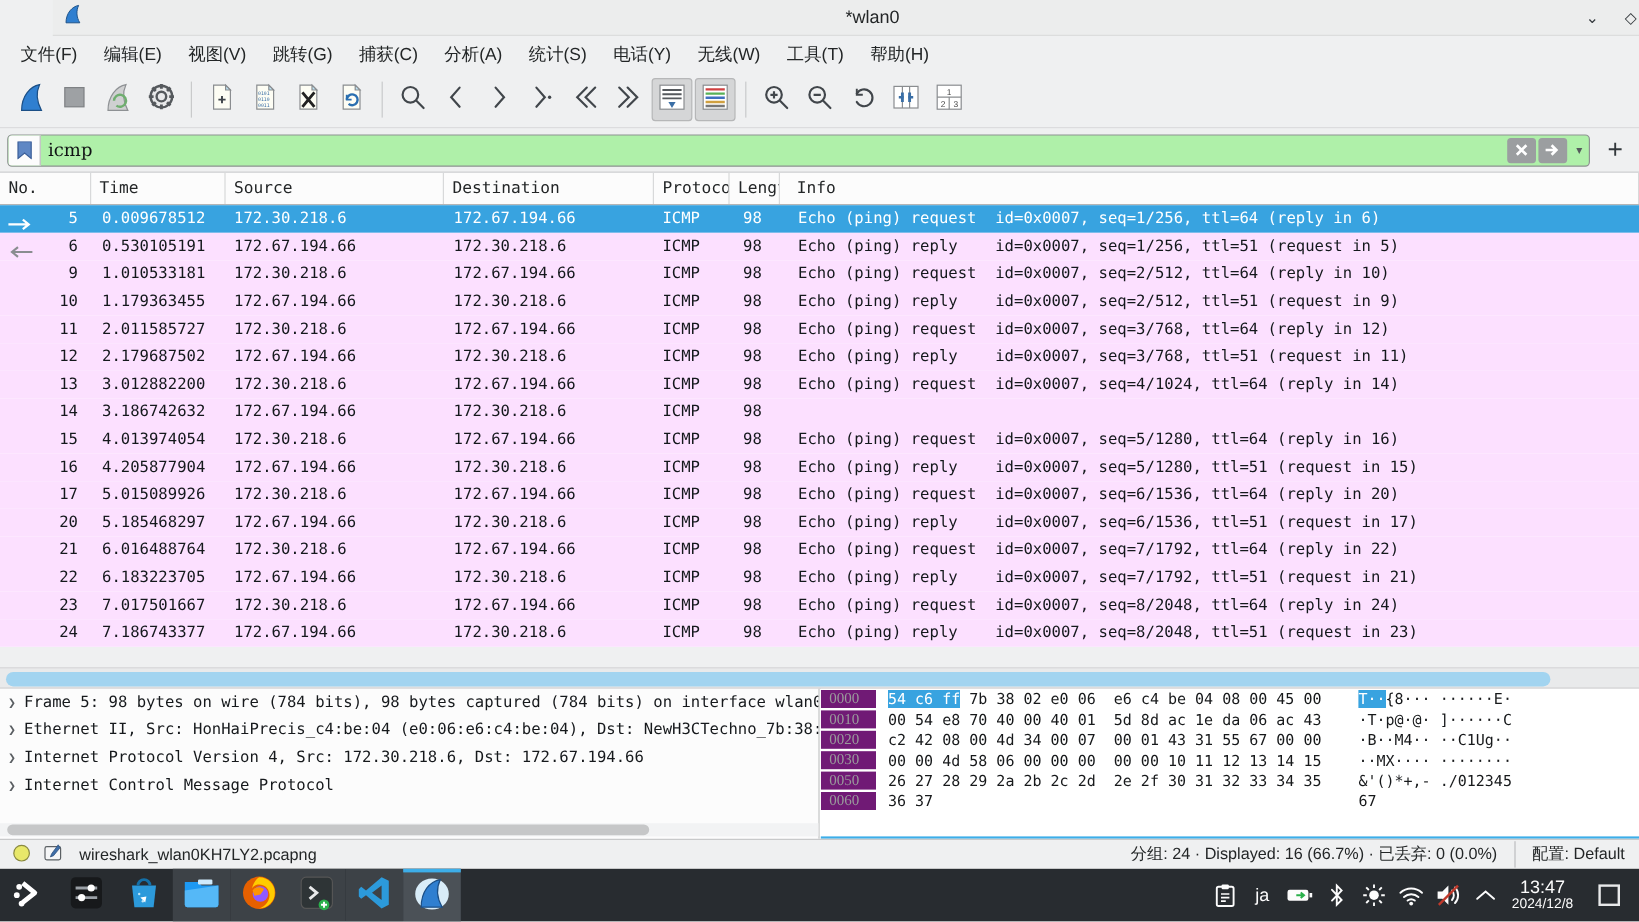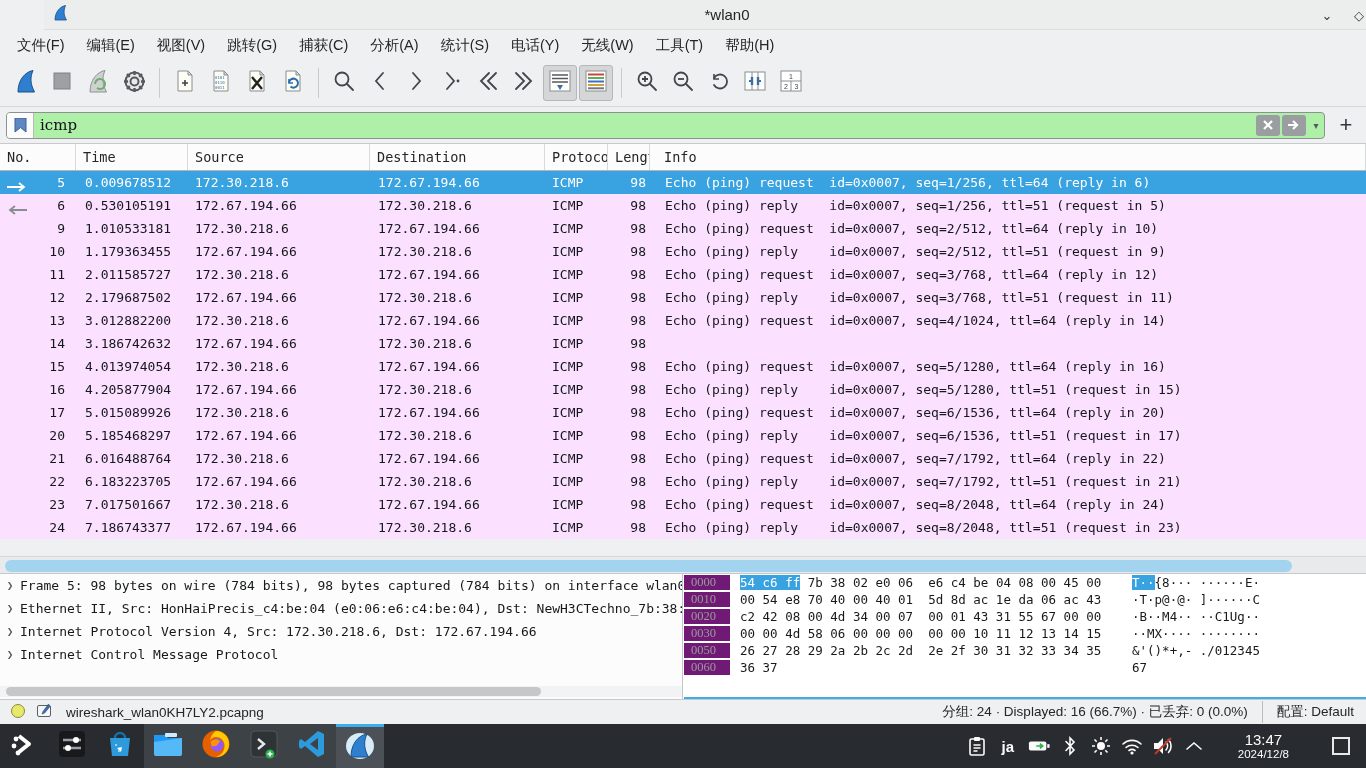--- a/index.html
+++ b/index.html
@@ -58,21 +58,21 @@
   #pkt-list { position:absolute; top:171px; left:0; width:1366px; height:368px; background:#ffffff;
               font-size:13px; }
   .p-row { display:flex; height:23px; align-items:center; background:#fce0ff; color:#14181c;
            white-space:nowrap; }
   .p-row.sel { background:#38a3e0; color:#ffffff; }
   .c-no   { width:76px;  position:relative; text-align:right; padding-right:11px; flex:0 0 76px; }
   .c-time { width:112px; padding-left:9px;  flex:0 0 112px; }
   .c-src  { width:182px; padding-left:7px;  flex:0 0 182px; }
   .c-dst  { width:175px; padding-left:8px;  flex:0 0 175px; }
   .c-pro  { width:63px;  padding-left:7px;  flex:0 0 63px; }
-  .c-len  { width:42px;  text-align:right; padding-right:4px; flex:0 0 42px; }
+  .c-len  { width:42px;  text-align:center; padding-right:4px; flex:0 0 42px; }
   .c-info { flex:1; padding-left:15px; overflow:hidden; }
   .dir-arrow { position:absolute; left:6px; top:0; height:23px; display:flex; align-items:center; }
 
   
   #list-hscroll { position:absolute; top:556px; left:0; width:1366px; height:18px;
                   background:#e9eaeb; border-top:1px solid #d7d8d9; border-bottom:1px solid #c7c8c9; }
   #list-hscroll .thumb { position:absolute; top:3px; left:5px; width:1287px; height:12px;
                          background:#a2d4f0; border-radius:6px; }
 
   
@@ -105,22 +105,22 @@
 
   
   #taskbar { position:absolute; top:724px; left:0; width:1366px; height:44px; background:#282c30;
              display:flex; align-items:center; }
   .task-tile { width:48px; height:44px; display:flex; align-items:center; justify-content:center; }
   .task-tile.running { background:#3d4247; }
   .task-tile.active { background:#4b5157; border-top:3px solid #3daee9; }
   #tray { margin-left:auto; display:flex; align-items:center; gap:9px; padding-right:8px; }
   .tray-icon { width:22px; height:22px; display:flex; align-items:center; justify-content:center;
                color:#fcfcfc; }
-  #tray-ja { color:#fcfcfc; font-size:15px; font-weight:bold; }
-  #clock { text-align:center; color:#fcfcfc; line-height:1.05; margin:0 24px; }
+  #tray-ja { color:#fcfcfc; font-size:15px; font-weight:normal; }
+  #clock { text-align:center; color:#fcfcfc; line-height:1.05; margin:0 2px; }
   #clock-time { font-size:15px; }
   #clock-date { font-size:11.5px; }
   #show-desktop { width:18px; height:18px; border:2px solid #e8e9ea; margin:0 8px 0 10px; }
 </style>
 </head>
 <body>
 
 <div id="app">
 
   <div id="titlebar">

